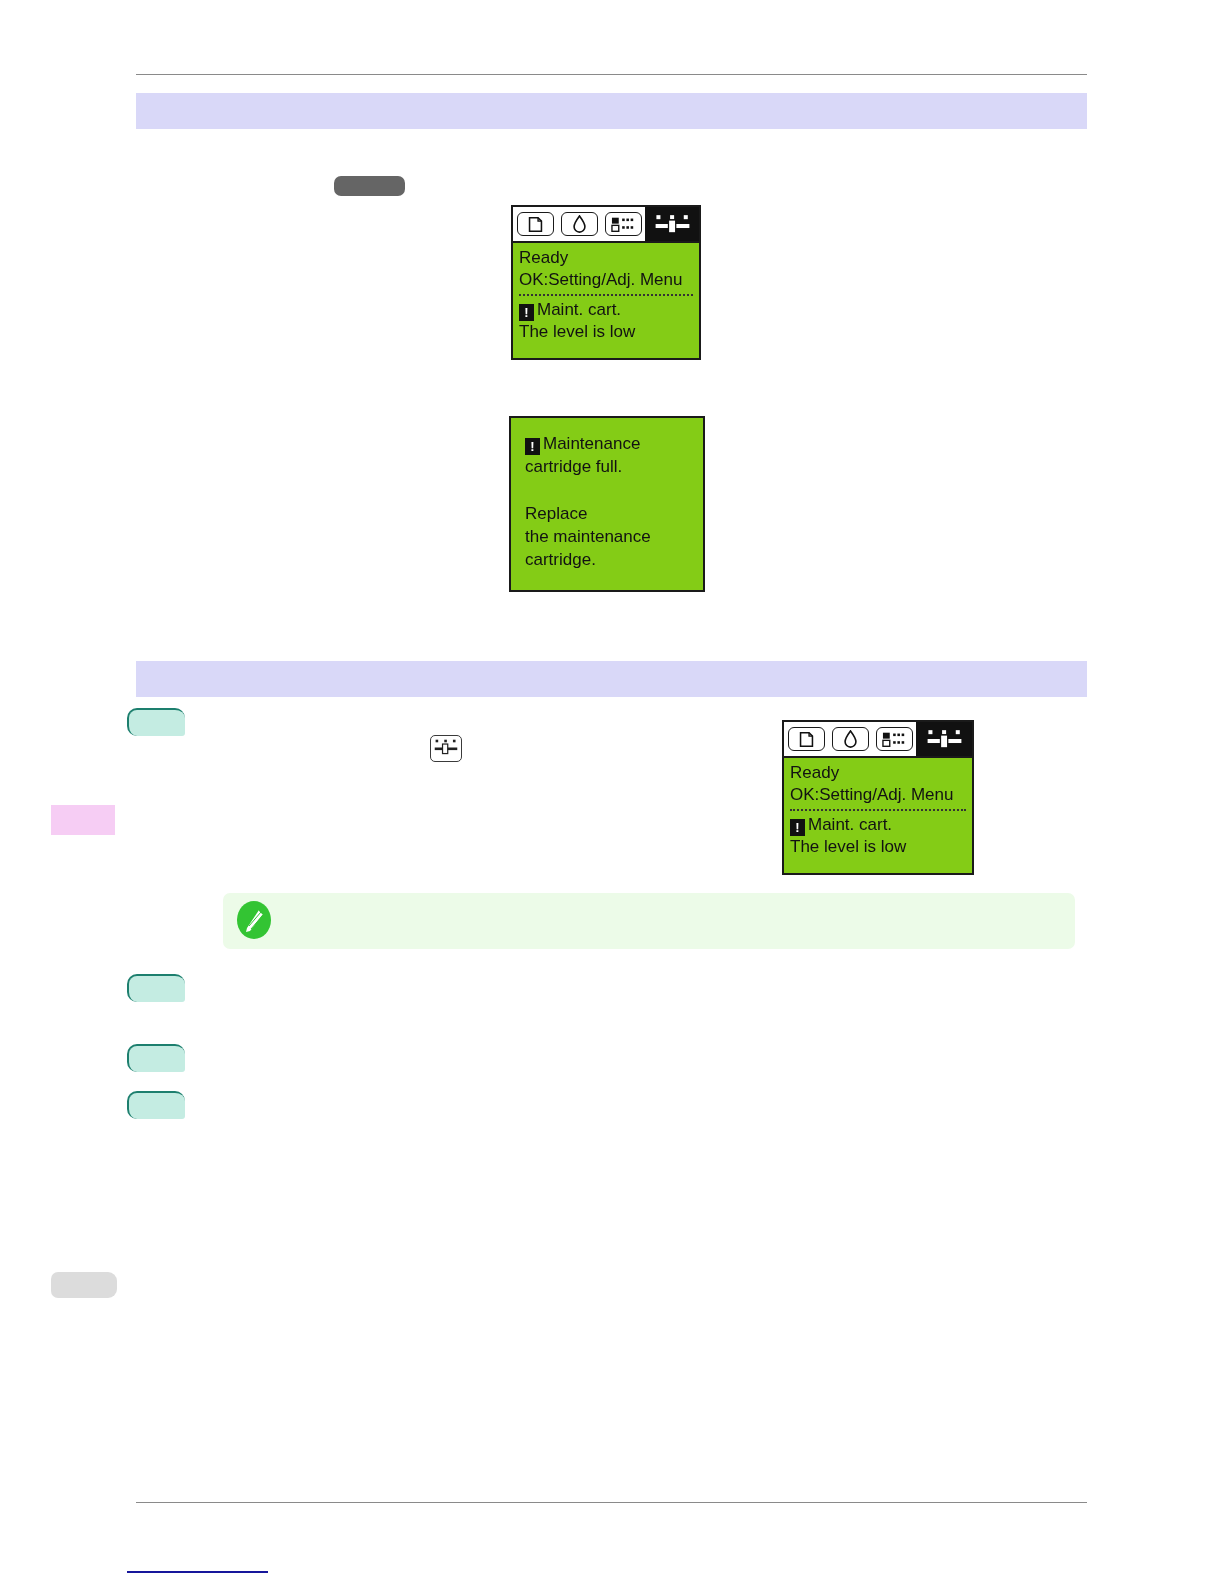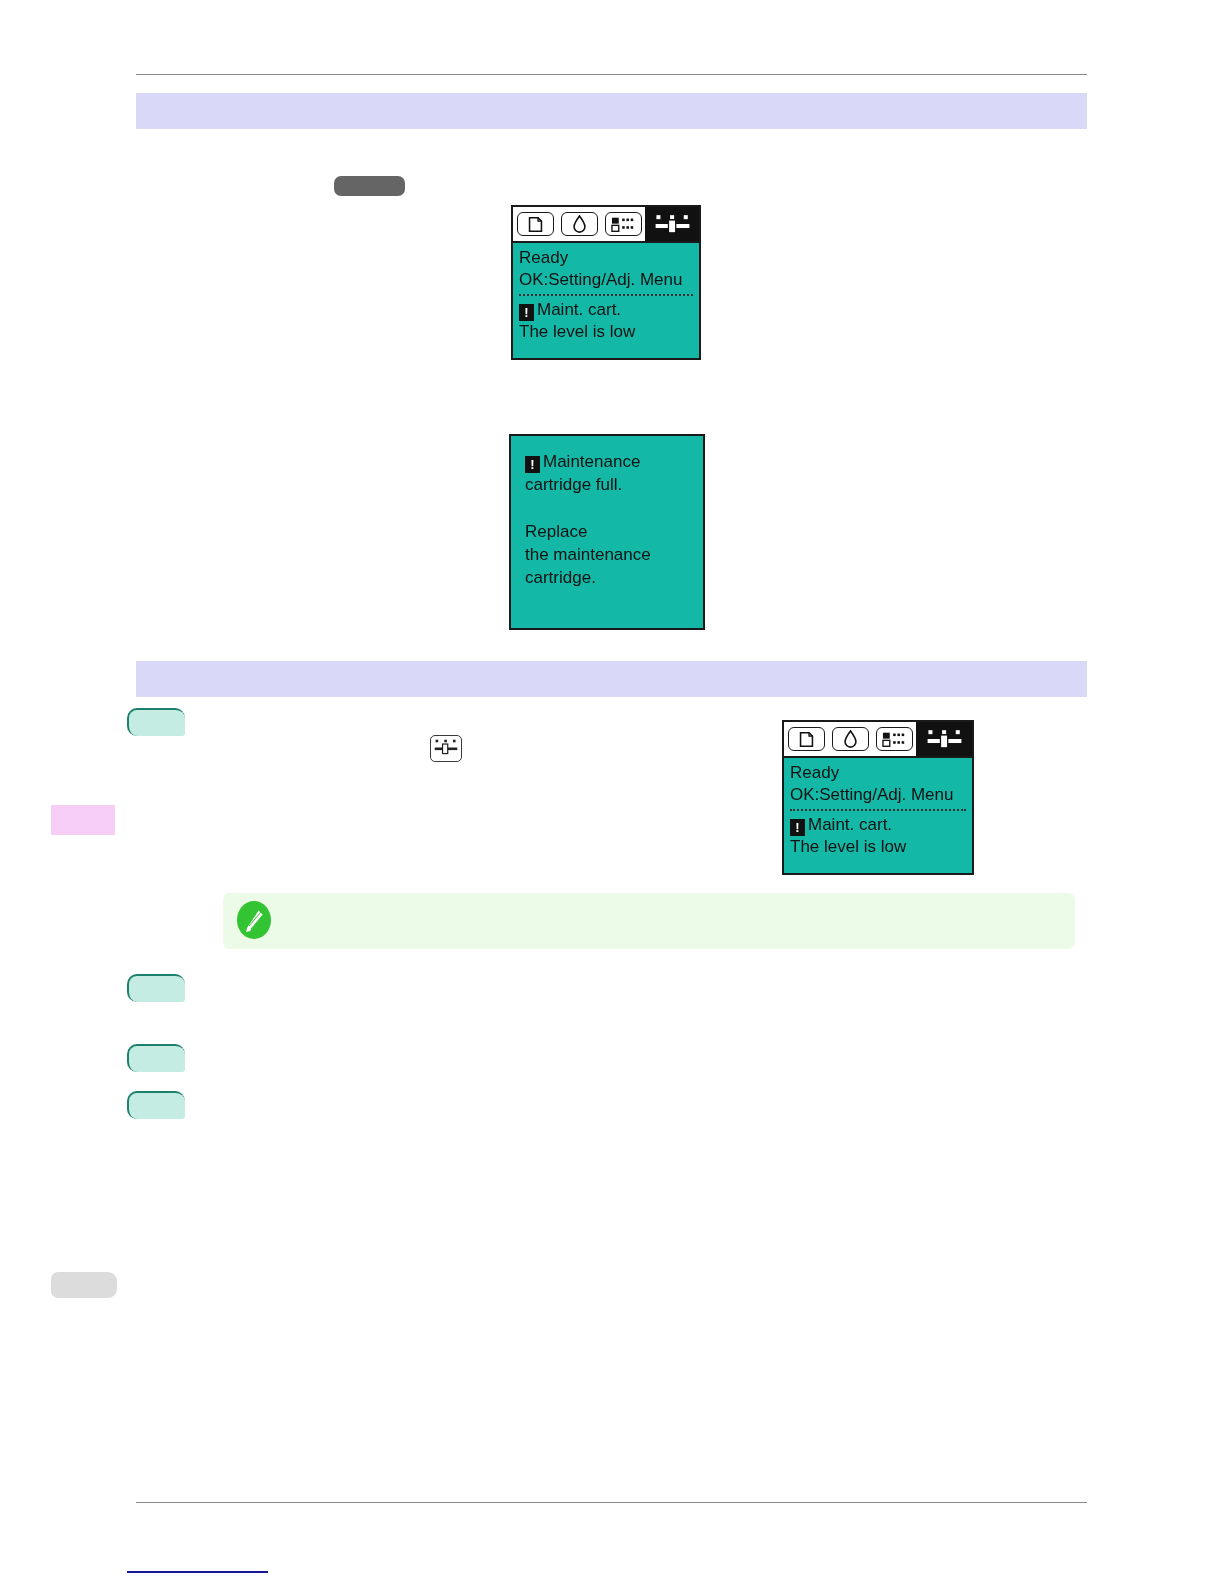--- a/index.html
+++ b/index.html
@@ -106,26 +106,26 @@
     height: 27px;
     border: 1.5px solid #3a3a3a;
     border-radius: 5px;
     background: #ffffff;
     box-sizing: border-box;
   }
 
   
   .lcd {
     position: absolute;
-    background: #14b8a6;
+    background: #84cc16;
     border: 2px solid #1a1a1a;
     box-sizing: border-box;
   }
   .lcd-1 { left: 511px; top: 205px; width: 190px; height: 155px; }
-  .lcd-2 { left: 509px; top: 434px; width: 196px; height: 196px; }
+  .lcd-2 { left: 509px; top: 416px; width: 196px; height: 176px; }
   .lcd-3 { left: 782px; top: 720px; width: 192px; height: 155px; }
 
   .lcd-tabs {
     display: flex;
     align-items: stretch;
     height: 34px;
     border-bottom: 2px solid #1a1a1a;
     background: #ffffff;
   }
   .lcd-tab {

